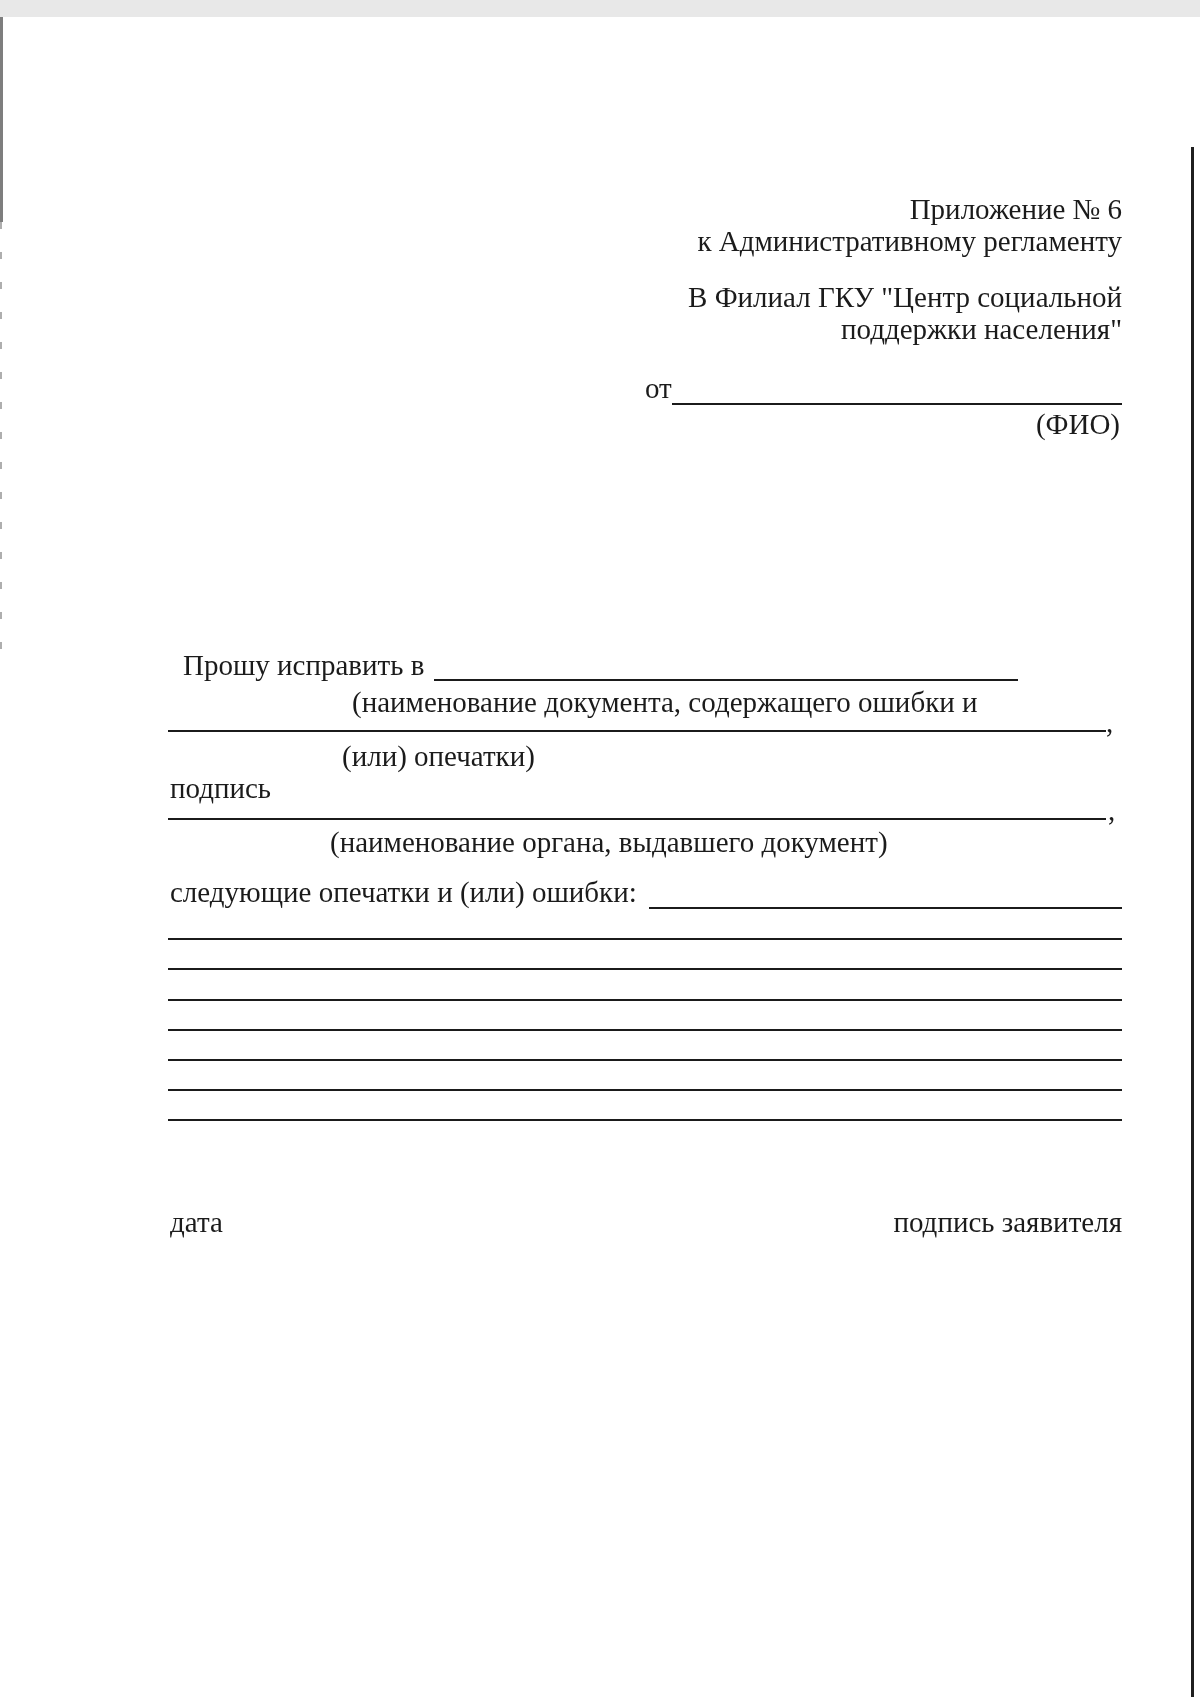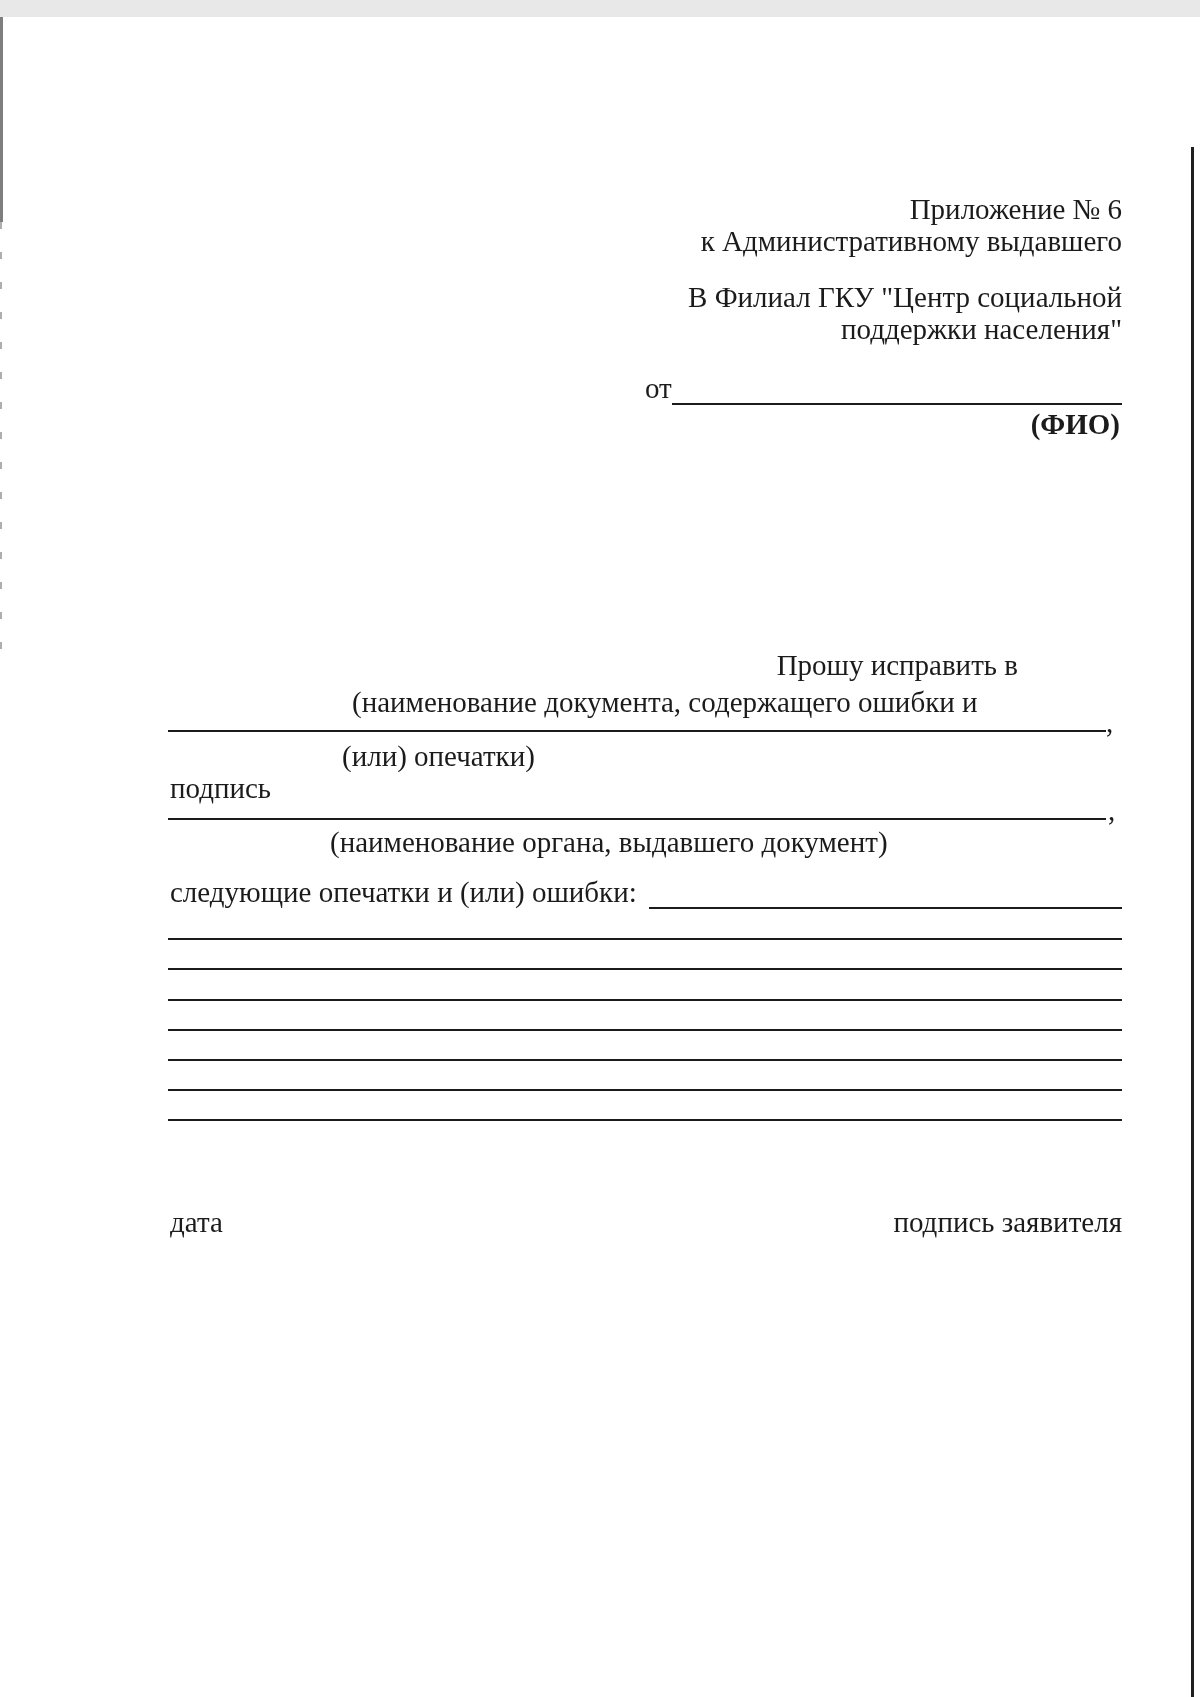--- a/index.html
+++ b/index.html
@@ -19,29 +19,29 @@
   
   .appendix-block   { top: 176px; right: 78px; text-align: right; line-height: 32px; }
   .addressee-block  { top: 264px; right: 78px; text-align: right; line-height: 32px; }
 
   
   .from-line {
     top: 358px; left: 645px; right: 78px;
     display: flex; align-items: flex-end; height: 30px;
   }
   .from-line .fill { flex: 1; border-bottom: 2px solid #1b1b1b; height: 100%; }
-  .fio-hint { top: 392px; right: 80px; line-height: 30px; font-weight: bold; }
+  .fio-hint { top: 392px; right: 80px; line-height: 30px; }
 
   
   .title-block { top: 446px; left: 170px; width: 952px; text-align: center; line-height: 30px; }
 
   
   .request-line {
     top: 632px; left: 183px; width: 835px;
-    display: flex; align-items: flex-end; height: 30px; flex-direction: column;
+    display: flex; align-items: flex-start; height: 30px;
   }
   .request-line .fill { flex: 1; border-bottom: 2px solid #1b1b1b; height: 100%; margin-left: 10px; }
 
   .doc-hint-1   { top: 670px; left: 352px; line-height: 30px; }
   .doc-hint-2   { top: 724px; left: 342px; line-height: 30px; }
   .issued-word  { top: 756px; left: 170px; line-height: 30px; }
   .authority-hint { top: 810px; left: 330px; line-height: 30px; }
 
   .errors-line {
     top: 862px; left: 170px; right: 78px;
@@ -77,21 +77,21 @@
 <body>
 
 <div class="page">
 
   <div class="abs scan-left-solid"></div>
   <div class="abs scan-left-dashes"></div>
   <div class="abs scan-right"></div>
 
   <div class="abs appendix-block">
     <div>Приложение № 6</div>
-    <div>к Административному выдавшего</div>
+    <div>к Административному регламенту</div>
   </div>
 
   <div class="abs addressee-block">
     <div>В Филиал ГКУ "Центр социальной</div>
     <div>поддержки населения"</div>
   </div>
 
   <div class="abs from-line">
     <span>от</span>
     <span class="fill"></span>

